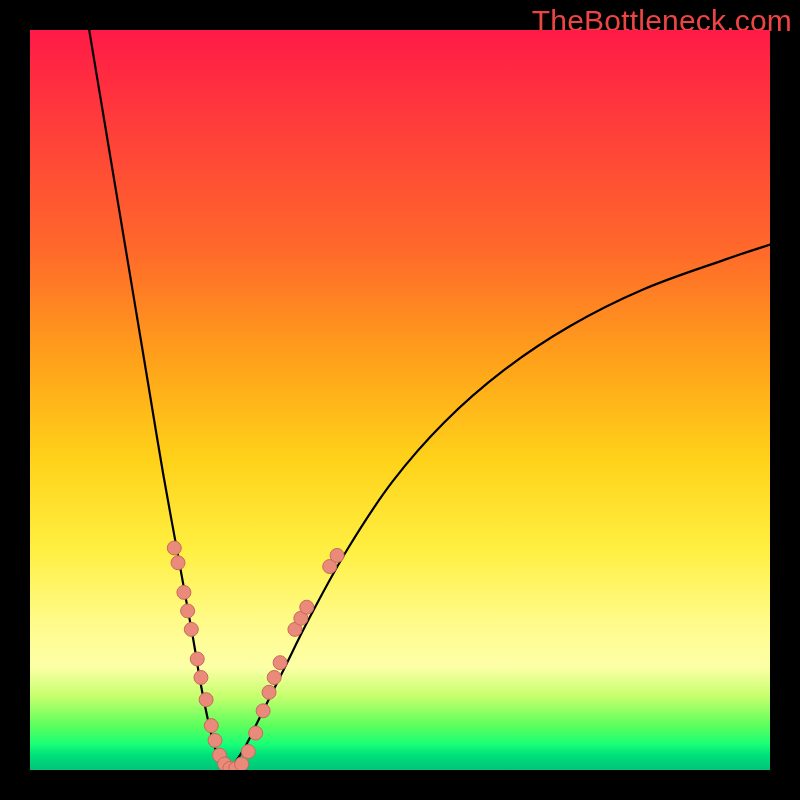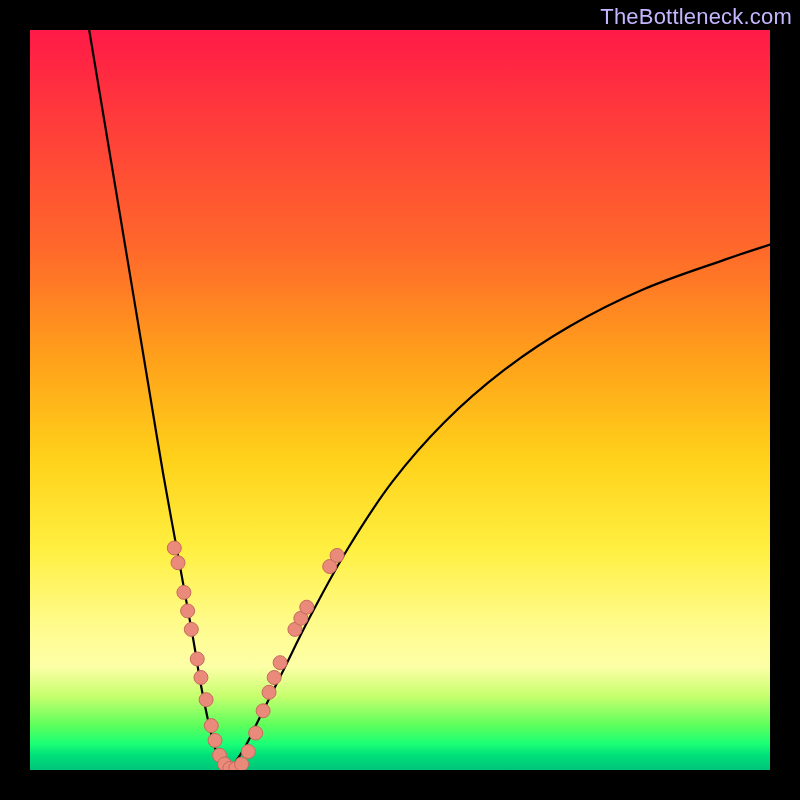--- a/index.html
+++ b/index.html
@@ -45,22 +45,22 @@
     left: 0;
     top: 0;
     width: 740px;
     height: 740px;
     pointer-events: none;
   }
   .watermark {
     position: absolute;
     top: 4px;
     right: 8px;
-    color: #c4b5fd;
-    font-size: 22px;
+    color: #ef4444;
+    font-size: 30px;
     font-weight: 500;
     letter-spacing: 0.2px;
     user-select: none;
   }
 </style>
 </head>
 <body>
 
 <div class="stage">
 

